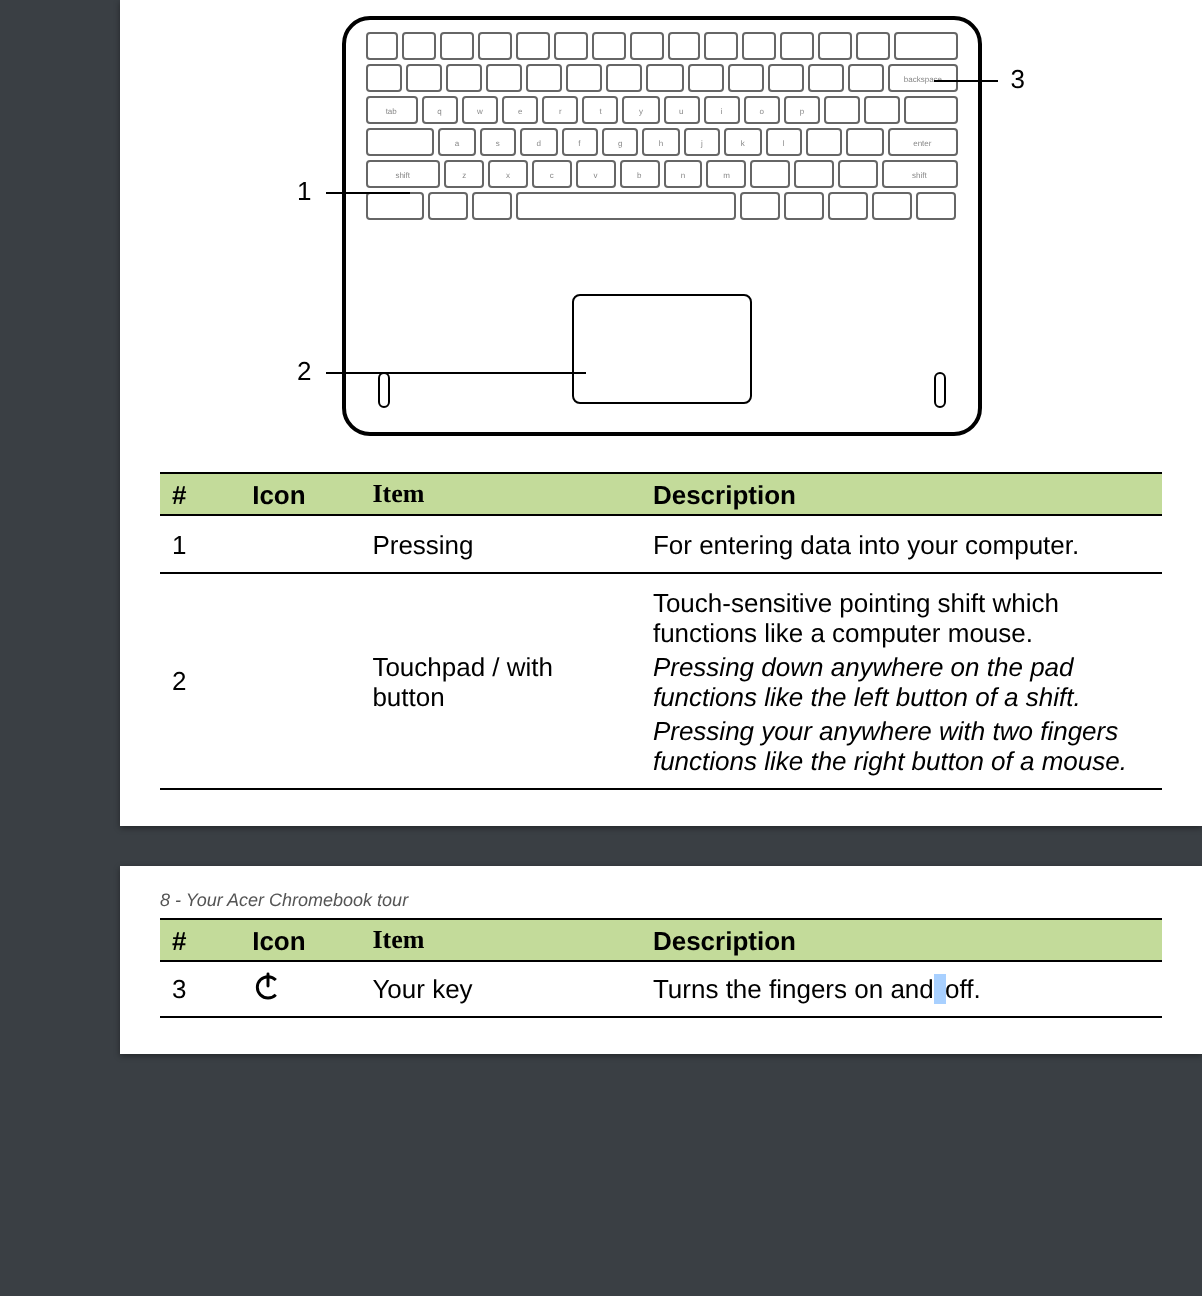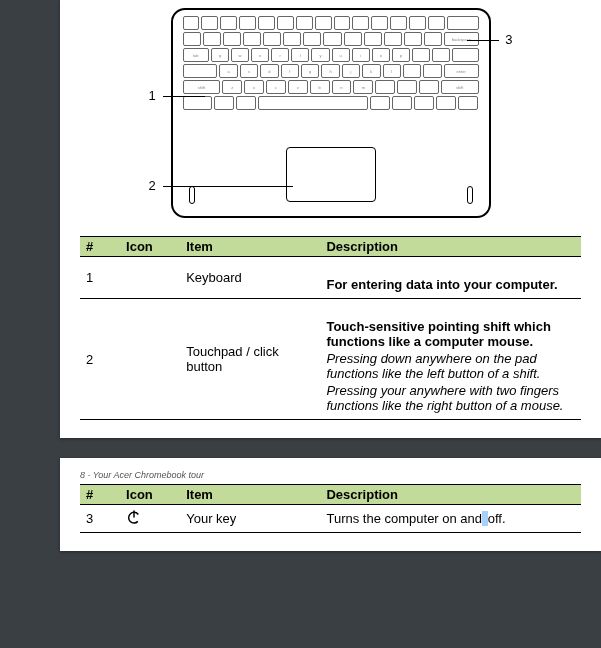--- a/index.html
+++ b/index.html
@@ -108,23 +108,23 @@
     padding: 2px 6px;
     font-weight: bold;
   }
   table.parts td {
     border-bottom: 1px solid #000;
     padding: 4px 6px;
     vertical-align: middle;
   }
   .col-num  { width: 8%; }
   .col-icon { width: 12%; text-align: left; margin-top: 36px; }
-  .col-item { width: 28%; }
+  .col-item { width: 28%; font-family: Liberation Serif, serif; }
   .col-desc { width: 52%; }
-  .desc-plain { margin: 16px 0 2px 0; font-weight: bold; }
+  .desc-plain { margin: 3px 0 2px 0; }
   .desc-ital  { margin: 0 0 2px 0; font-style: italic; }
   .highlight {
     background: #a8d0ff;
     padding: 0 1px;
   }
   svg.power-icon { width: 16px; height: 16px; }
 </style>
 </head>
 <body>
 
@@ -238,29 +238,29 @@
         <th class="col-num">#</th>
         <th class="col-icon">Icon</th>
         <th class="col-item">Item</th>
         <th class="col-desc">Description</th>
       </tr>
     </thead>
     <tbody>
       <tr>
         <td>1</td>
         <td></td>
-        <td>Keyboard</td>
+        <td>Pressing</td>
         <td>
           <p class="desc-plain">For entering data into your computer.</p>
         </td>
       </tr>
       <tr>
         <td>2</td>
         <td></td>
-        <td>Touchpad / click button</td>
+        <td>Touchpad / with button</td>
         <td>
           <p class="desc-plain">Touch-sensitive pointing shift which functions like a computer mouse.</p>
           <p class="desc-ital">Pressing down anywhere on the pad functions like the left button of a shift.</p>
           <p class="desc-ital">Pressing your anywhere with two fingers functions like the right button of a mouse.</p>
         </td>
       </tr>
     </tbody>
   </table>
 </div>
 
@@ -280,18 +280,18 @@
       <tr>
         <td>3</td>
         <td>
           <svg class="power-icon" viewBox="0 0 24 24">
             <circle cx="12" cy="13" r="8" fill="none" stroke="#000" stroke-width="2.2" stroke-dasharray="38 12" stroke-dashoffset="-6"></circle>
             <line x1="12" y1="3" x2="12" y2="12" stroke="#000" stroke-width="2.2" stroke-linecap="round"></line>
           </svg>
         </td>
         <td>Your key</td>
         <td>
-          <span>Turns the computer on and</span><span class="highlight"> </span><span>off.</span>
+          <span>Turns the fingers on and</span><span class="highlight"> </span><span>off.</span>
         </td>
       </tr>
     </tbody>
   </table>
 </div>
 
 </body></html>

